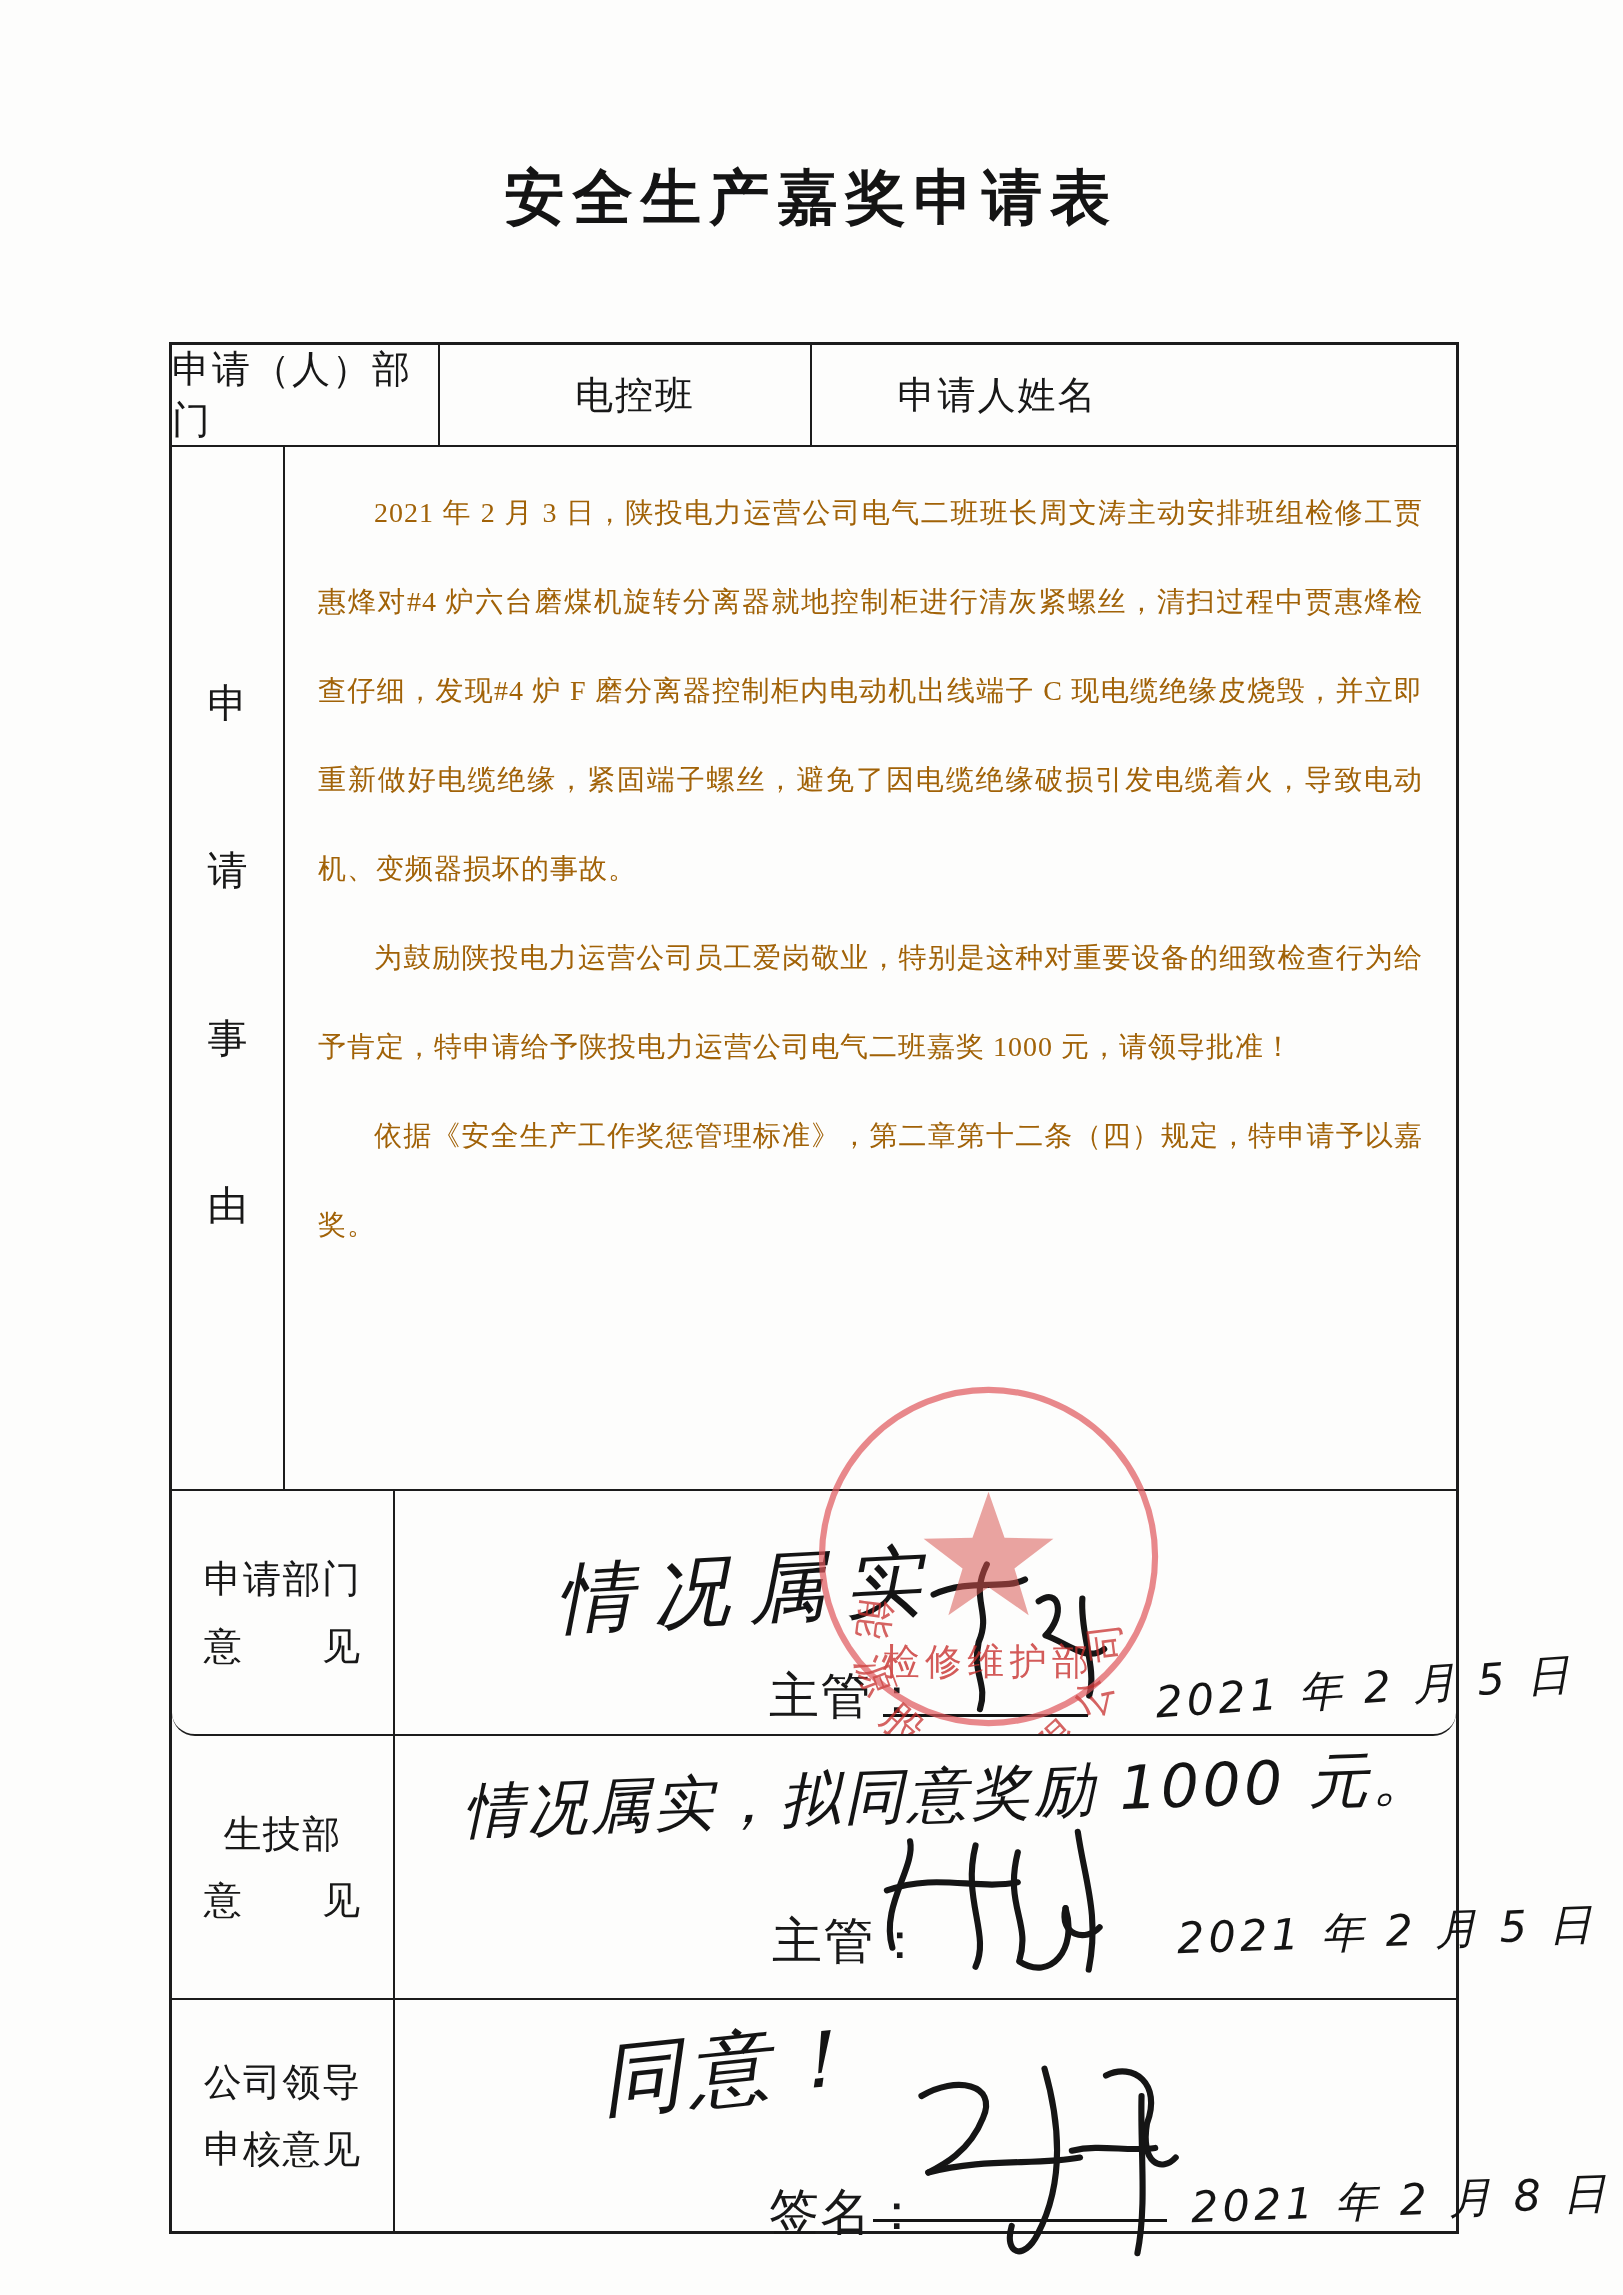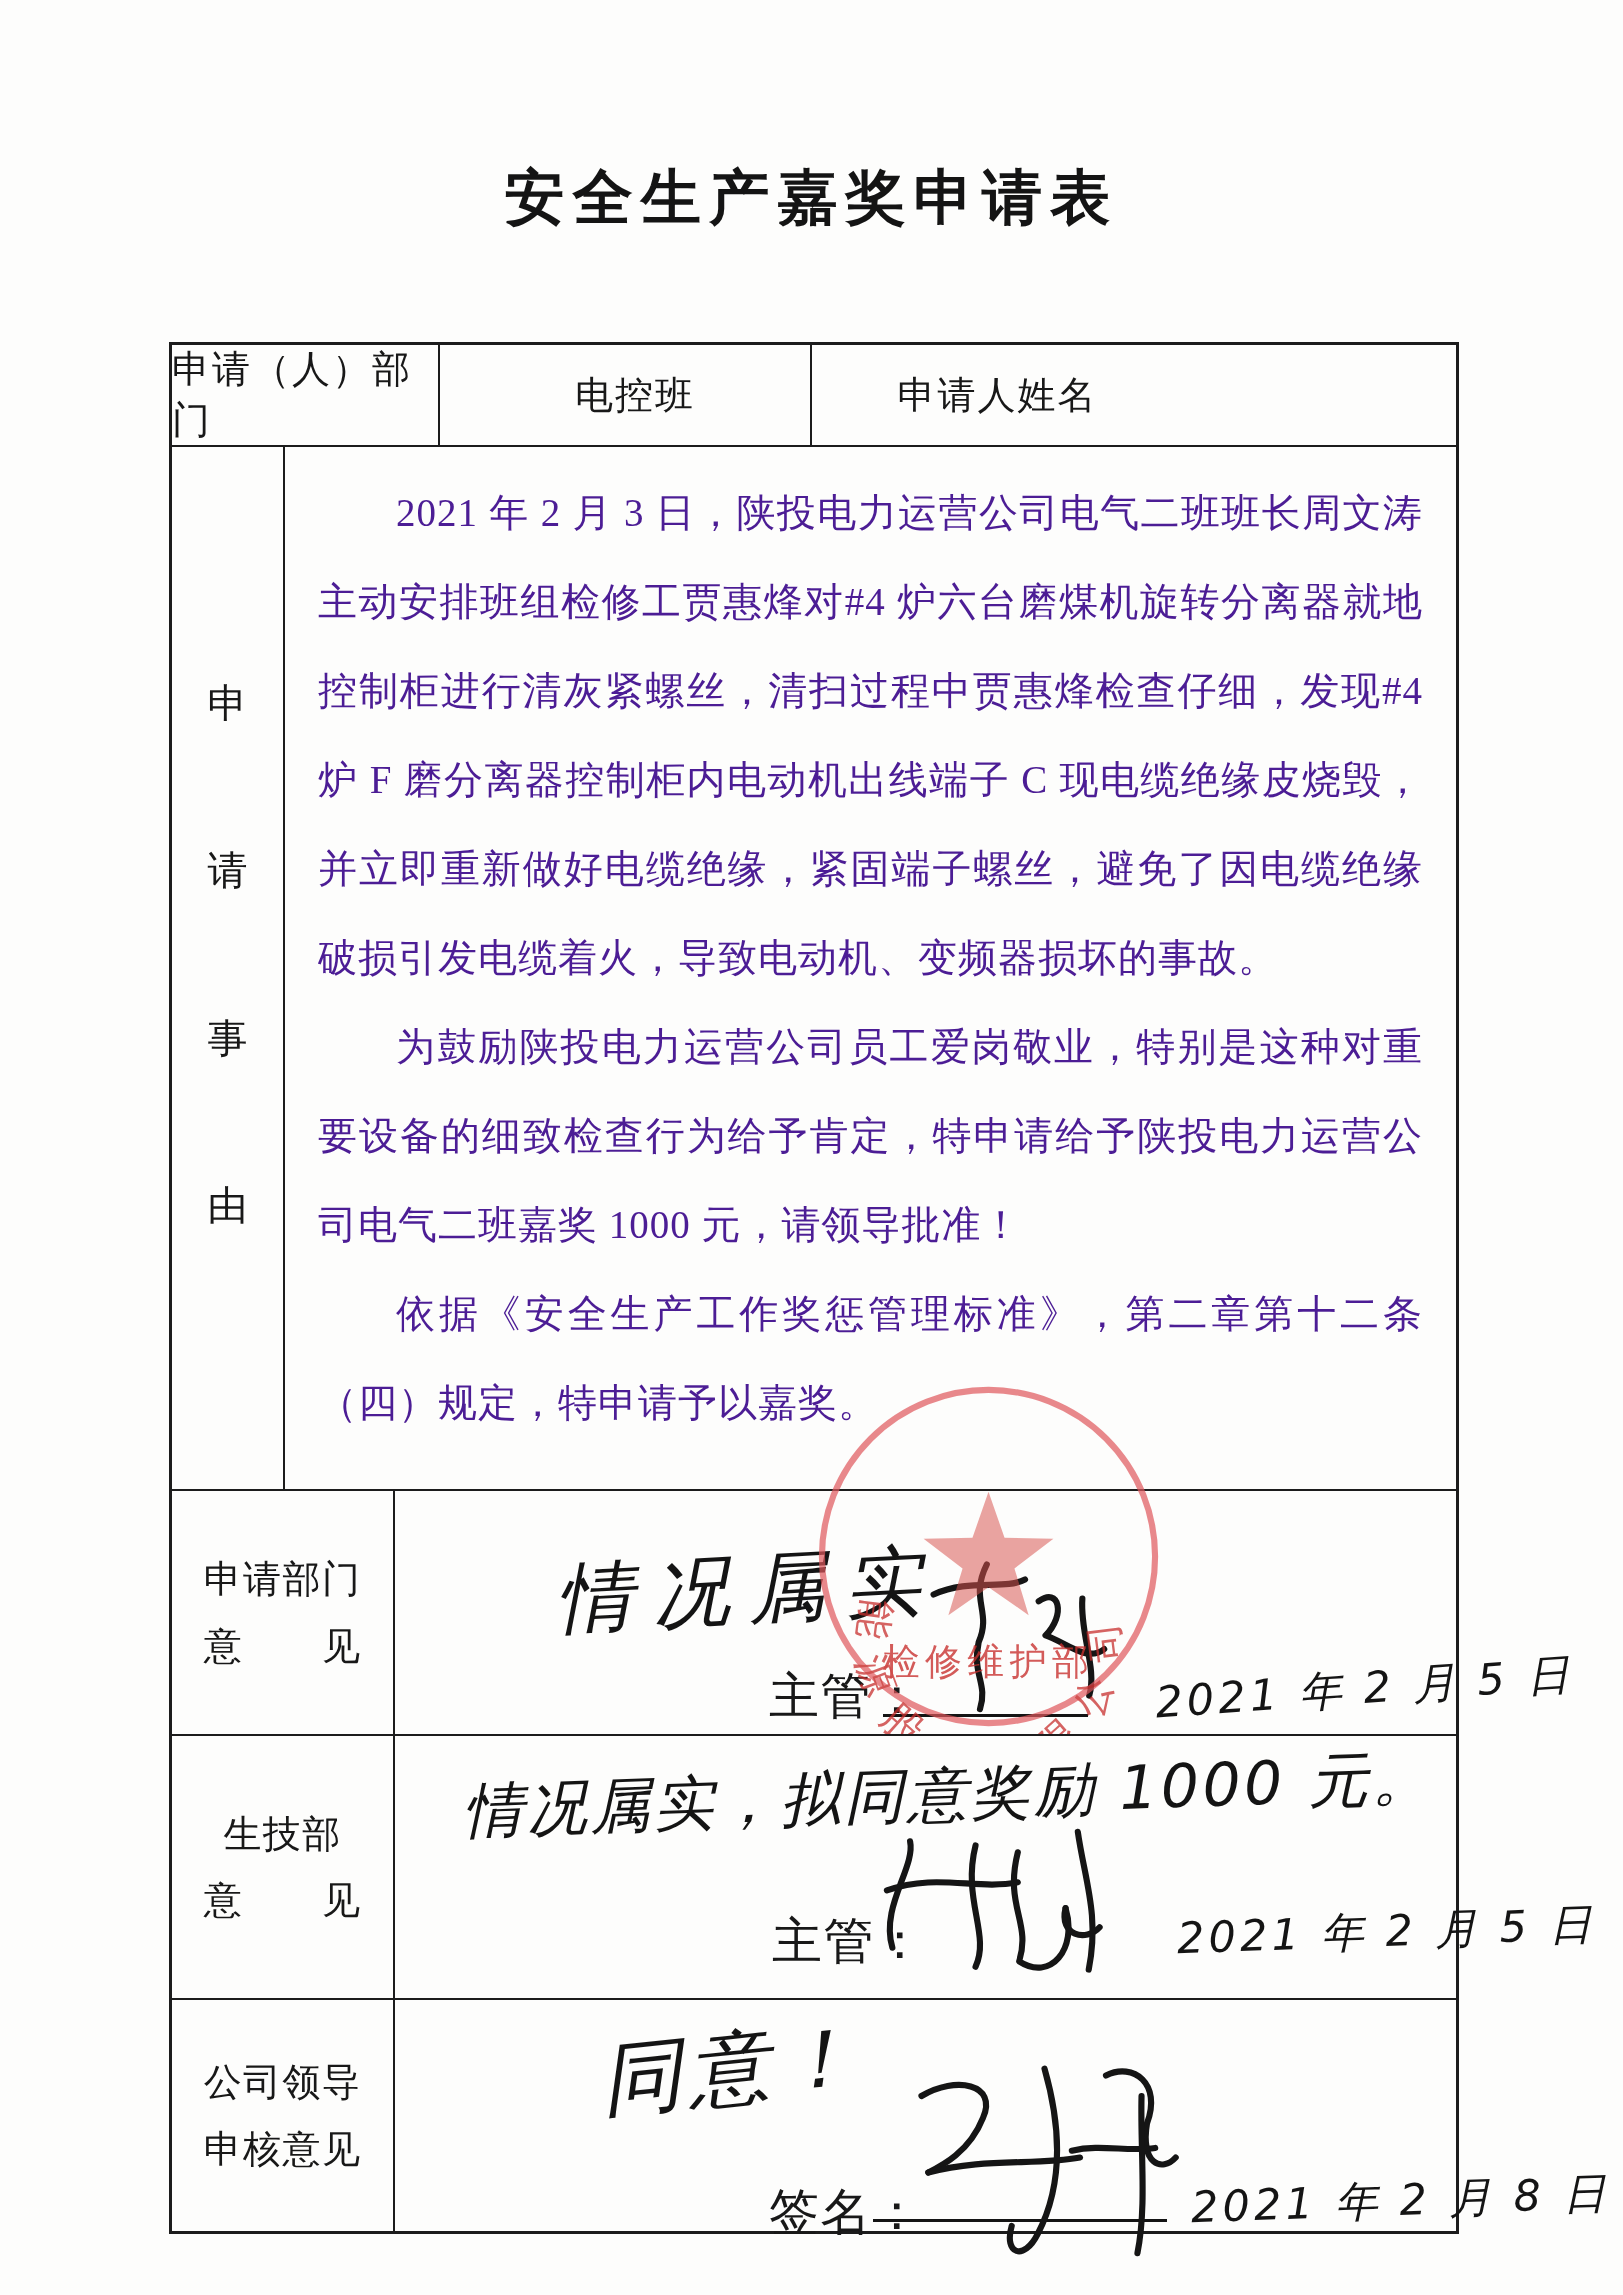--- a/index.html
+++ b/index.html
@@ -19,36 +19,36 @@
     position:absolute;left:169px;top:342px;width:1290px;height:1892px;
     border:3.4px solid #1c1c1c;box-sizing:border-box;
     display:flex;flex-direction:column;background:transparent;
   }
   .row{display:flex;box-sizing:border-box;border-bottom:2px solid #1c1c1c;}
   .row:last-child{border-bottom:none;}
   .cell{box-sizing:border-box;border-right:2px solid #1c1c1c;position:relative;}
   .cell:last-child{border-right:none;}
   .row-header{height:102px;}
   .row-reason{height:1044px;}
-  .row-dept{height:245px;}
+  .row-dept{height:245px;border-radius:23px;}
   .row-tech{height:264px;}
   .row-leader{flex:1;}
   .hcell{display:flex;align-items:center;justify-content:center;
     font-size:38px;letter-spacing:2px;color:#181818;}
   .w-deptlabel{width:268px;}
   .w-deptval{width:352px;margin-left:20px;}
   .w-namelabel{width:325px;padding-left:46px;}
   .w-nameval{flex:1;}
   .reason-label-cell{width:113px;display:flex;flex-direction:column;
     align-items:center;justify-content:space-evenly;
     padding:116px 0 143px 0;font-size:40px;color:#181818;}
   .reason-content-cell{flex:1;padding:20.5px 33px 0 33px;}
   .reason-content-cell p{
-    margin:0;font-size:39px;line-height:89px;letter-spacing:1px;
-    text-align:justify;text-indent:2em;color:#4c1d95;
+    margin:0;font-size:28px;line-height:89px;letter-spacing:1px;
+    text-align:justify;text-indent:2em;color:#a16207;
   }
   .opinion-label-cell{width:223px;display:flex;flex-direction:column;
     align-items:center;justify-content:center;
     font-size:38px;letter-spacing:1.4px;line-height:1.75;color:#181818;}
   .opinion-content-cell{flex:1;overflow:visible;}
   .hand{
     font-family:"DejaVu Sans","Liberation Sans",sans-serif;
     font-style:italic;color:#141414;position:absolute;white-space:nowrap;
   }
   .print-label{position:absolute;font-size:50px;letter-spacing:1.4px;color:#181818;white-space:nowrap;}

